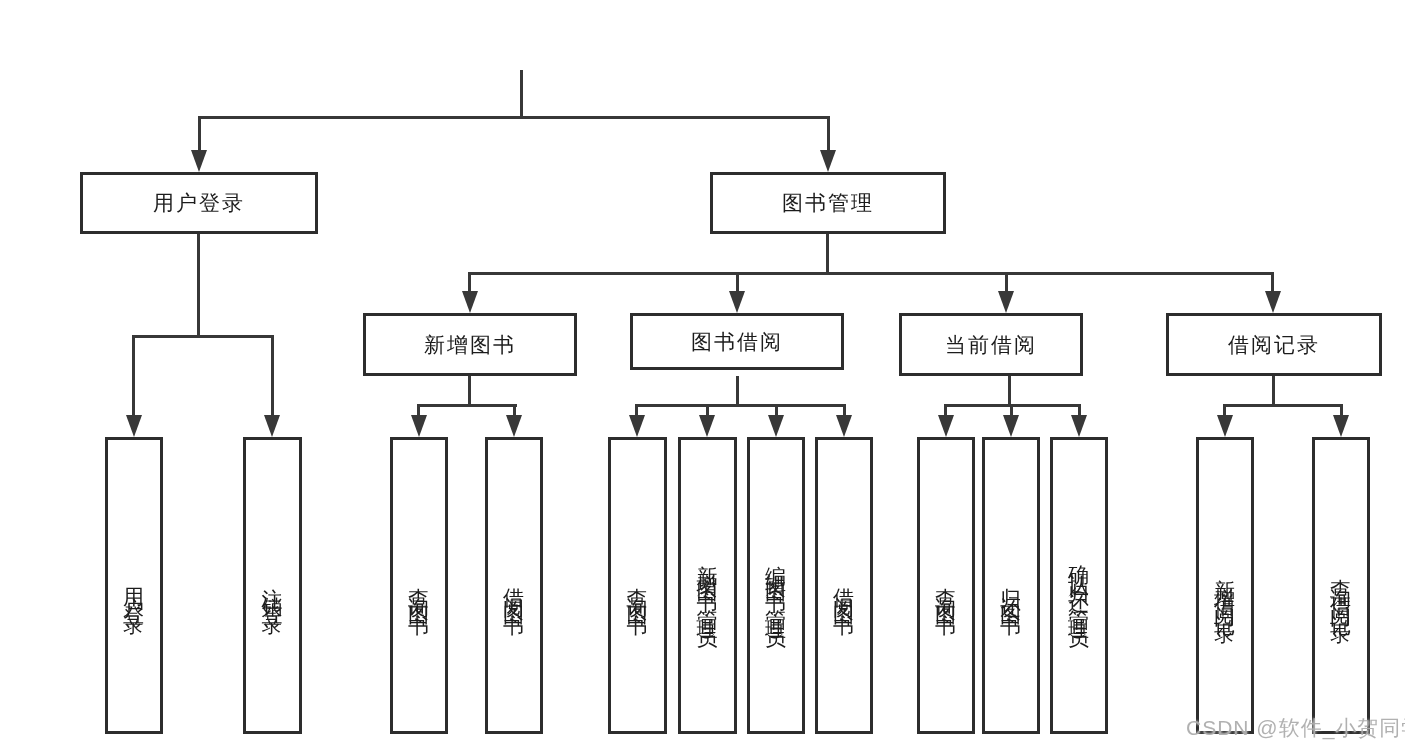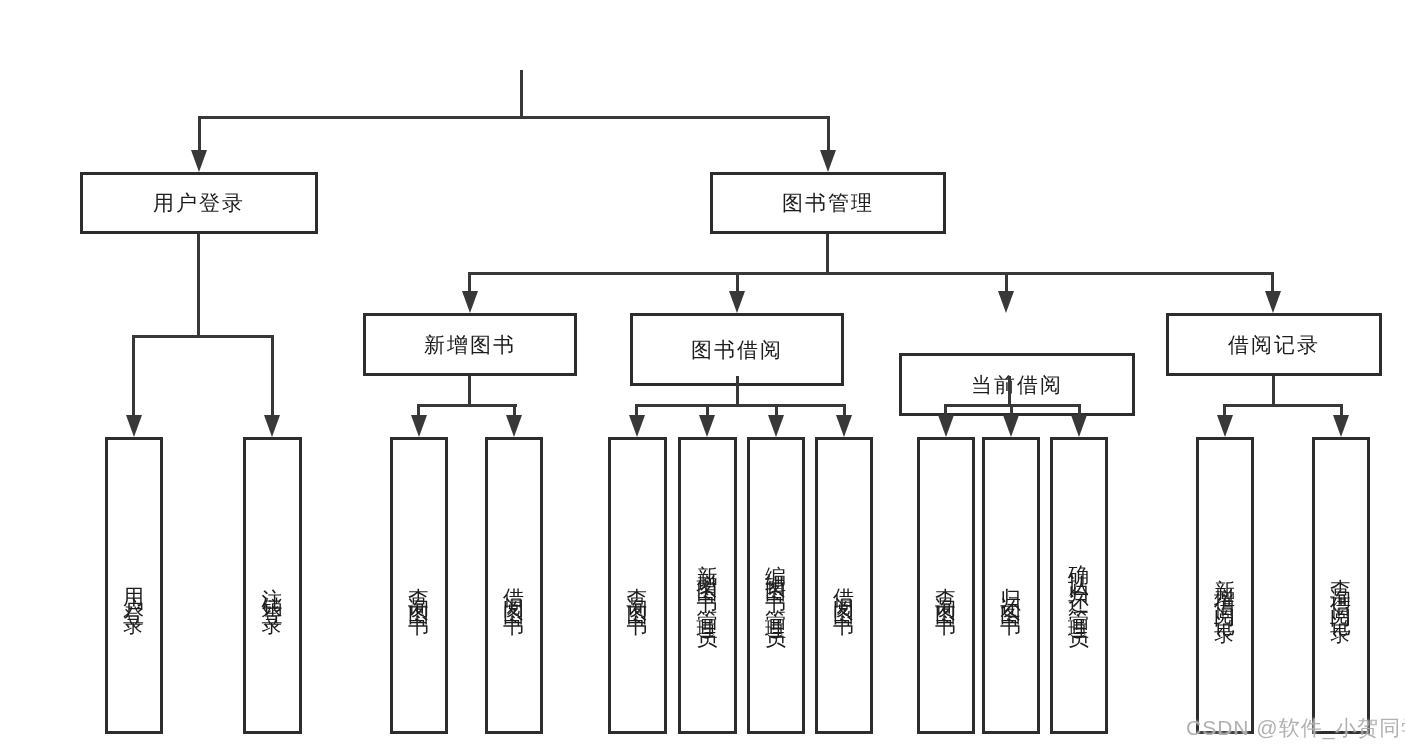--- a/index.html
+++ b/index.html
@@ -79,22 +79,22 @@
   <div class="vline" style="left:468px; top:273px; height:20px;"></div>
   <div class="arrhead" style="left:462px; top:291px;"></div>
   <div class="vline" style="left:736px; top:273px; height:20px;"></div>
   <div class="arrhead" style="left:729px; top:291px;"></div>
   <div class="vline" style="left:1005px; top:273px; height:20px;"></div>
   <div class="arrhead" style="left:998px; top:291px;"></div>
   <div class="vline" style="left:1271px; top:273px; height:20px;"></div>
   <div class="arrhead" style="left:1265px; top:291px;"></div>
 
   <div class="node h" style="left:363px; top:313px; width:214px; height:63px;">新增图书</div>
-  <div class="node h" style="left:630px; top:313px; width:214px; height:73px;">图书借阅</div>
-  <div class="node h" style="left:899px; top:313px; width:236px; height:63px;margin-top:40px;">当前借阅</div>
+  <div class="node h" style="left:630px; top:313px; width:214px; height:57px;">图书借阅</div>
+  <div class="node h" style="left:899px; top:313px; width:184px; height:63px;">当前借阅</div>
   <div class="node h" style="left:1166px; top:313px; width:216px; height:63px;">借阅记录</div>
 
   <div class="vline" style="left:468px; top:376px; height:31px;"></div>
   <div class="vline" style="left:736px; top:376px; height:31px;"></div>
   <div class="vline" style="left:1008px; top:376px; height:31px;"></div>
   <div class="vline" style="left:1272px; top:376px; height:31px;"></div>
 
   <div class="hline" style="left:417px; top:404px; width:100px;"></div>
   <div class="vline" style="left:417px; top:405px; height:12px;"></div>
   <div class="arrhead" style="left:411px; top:415px;"></div>

